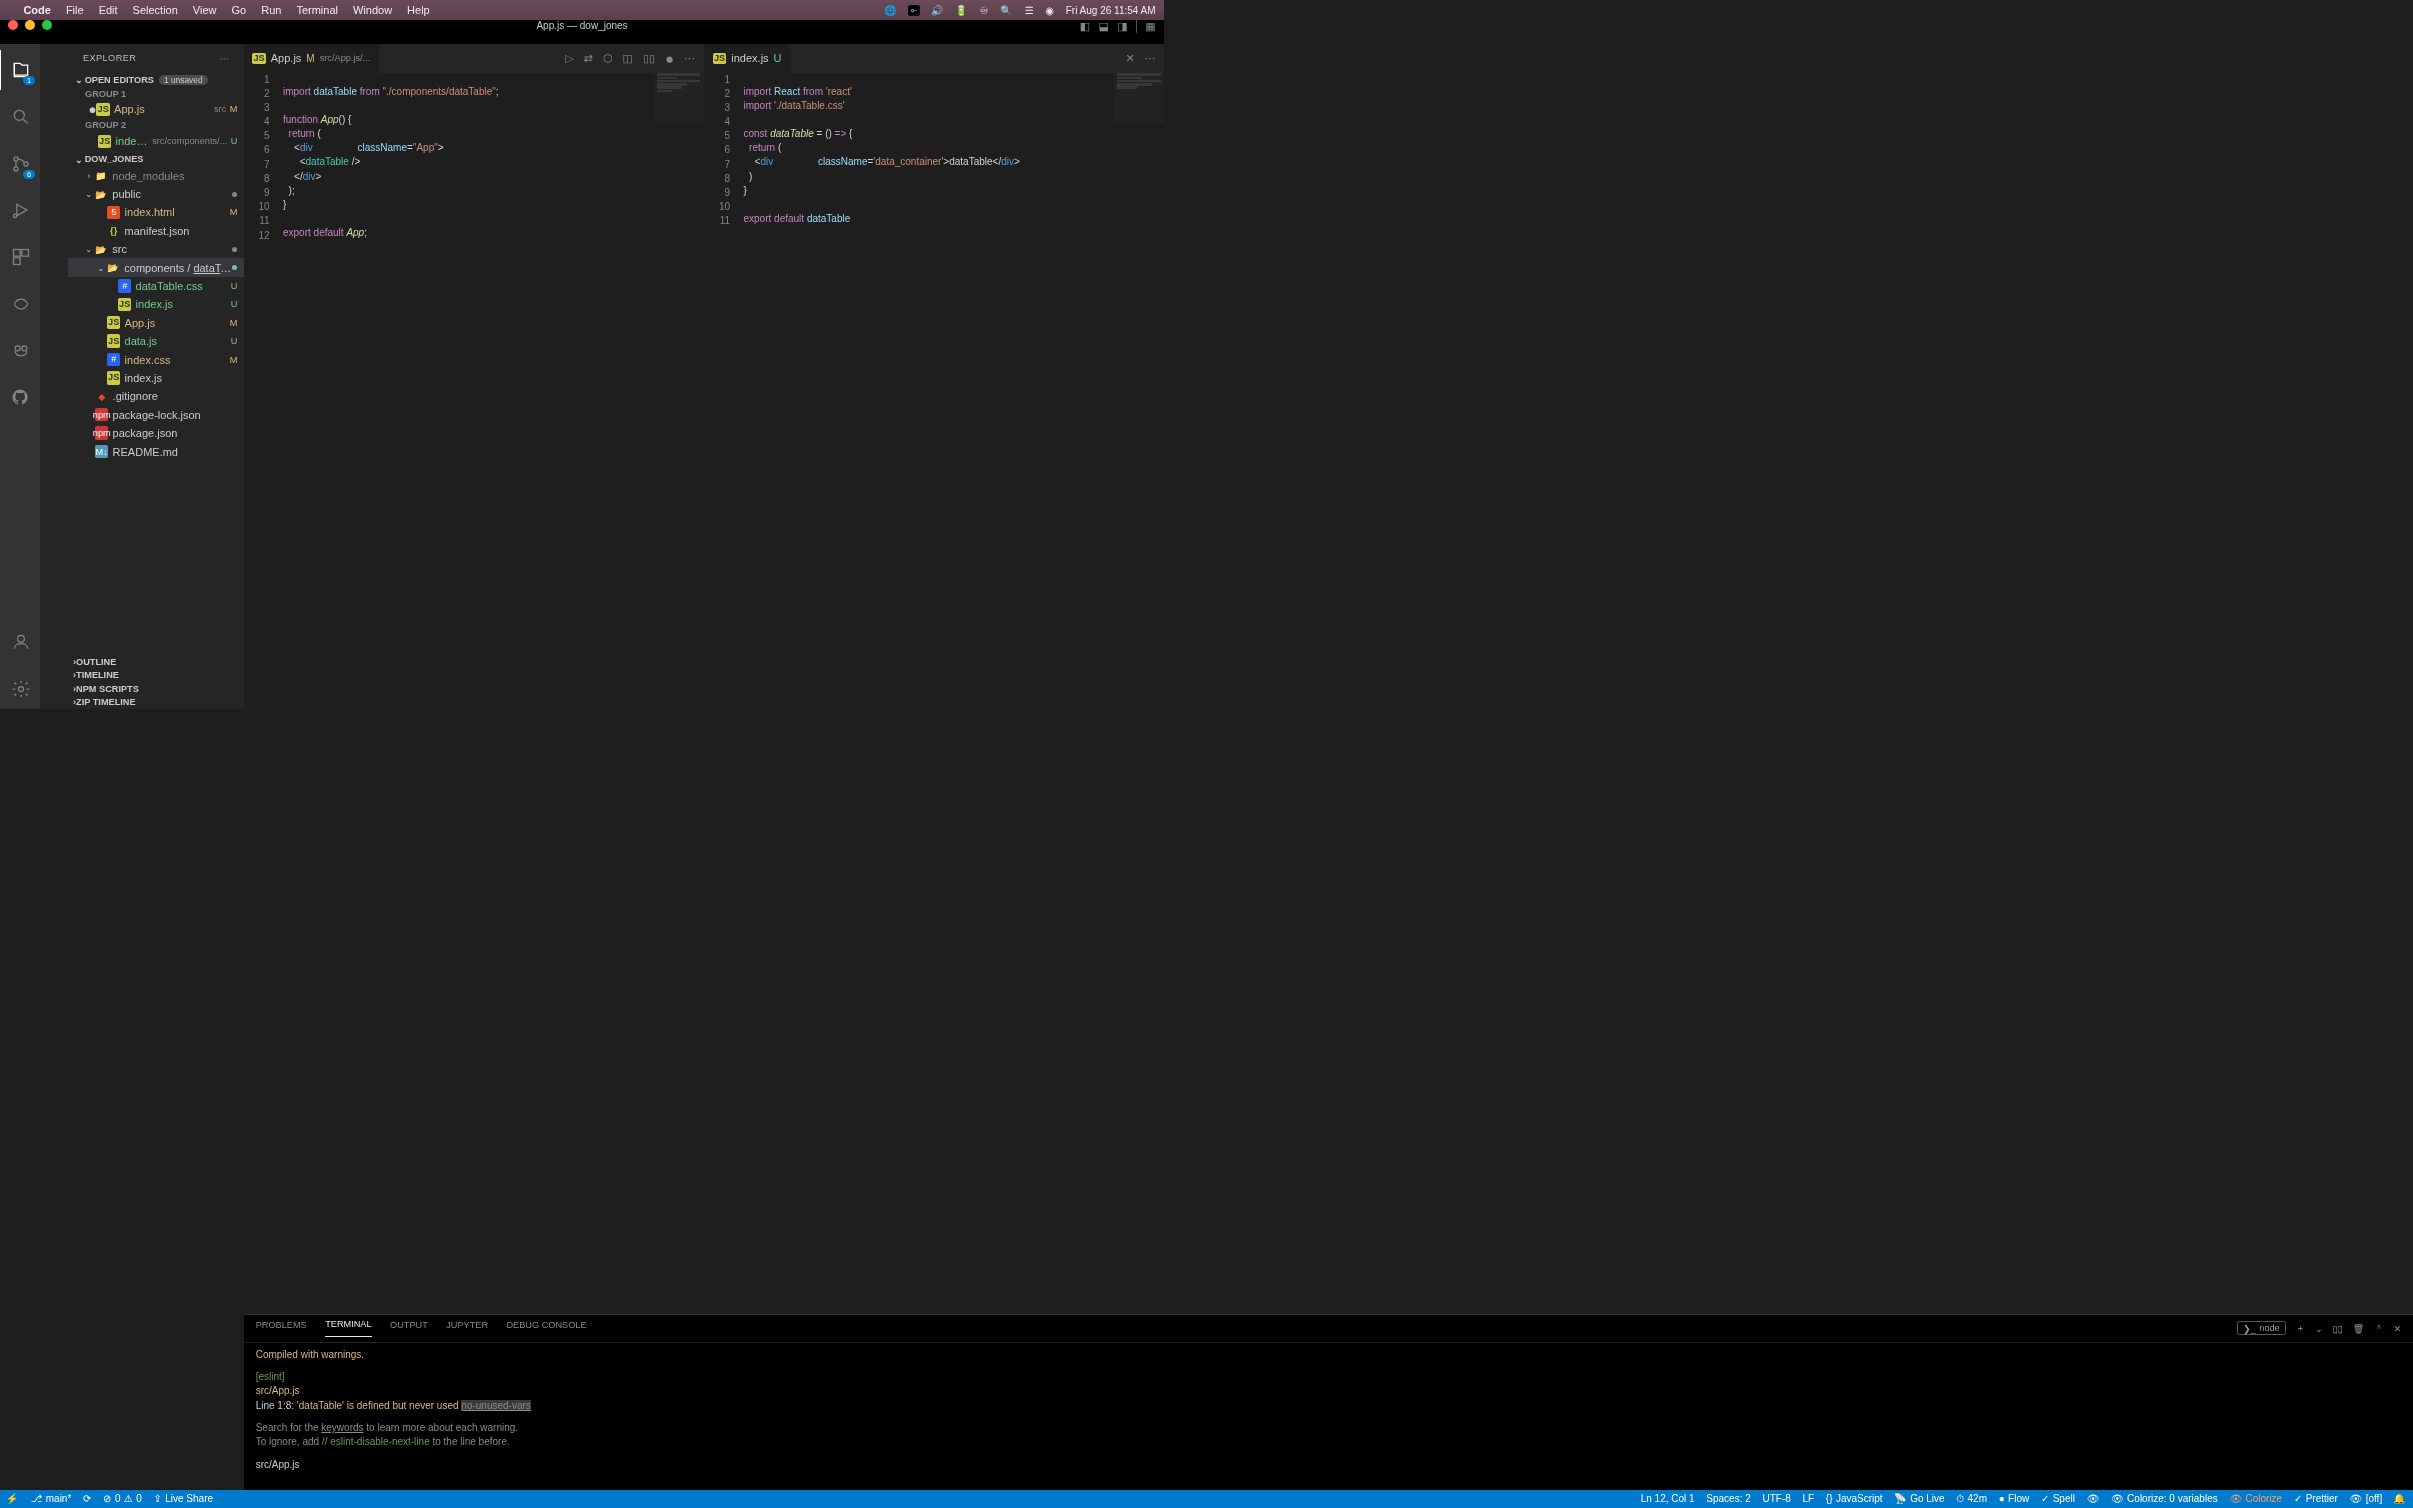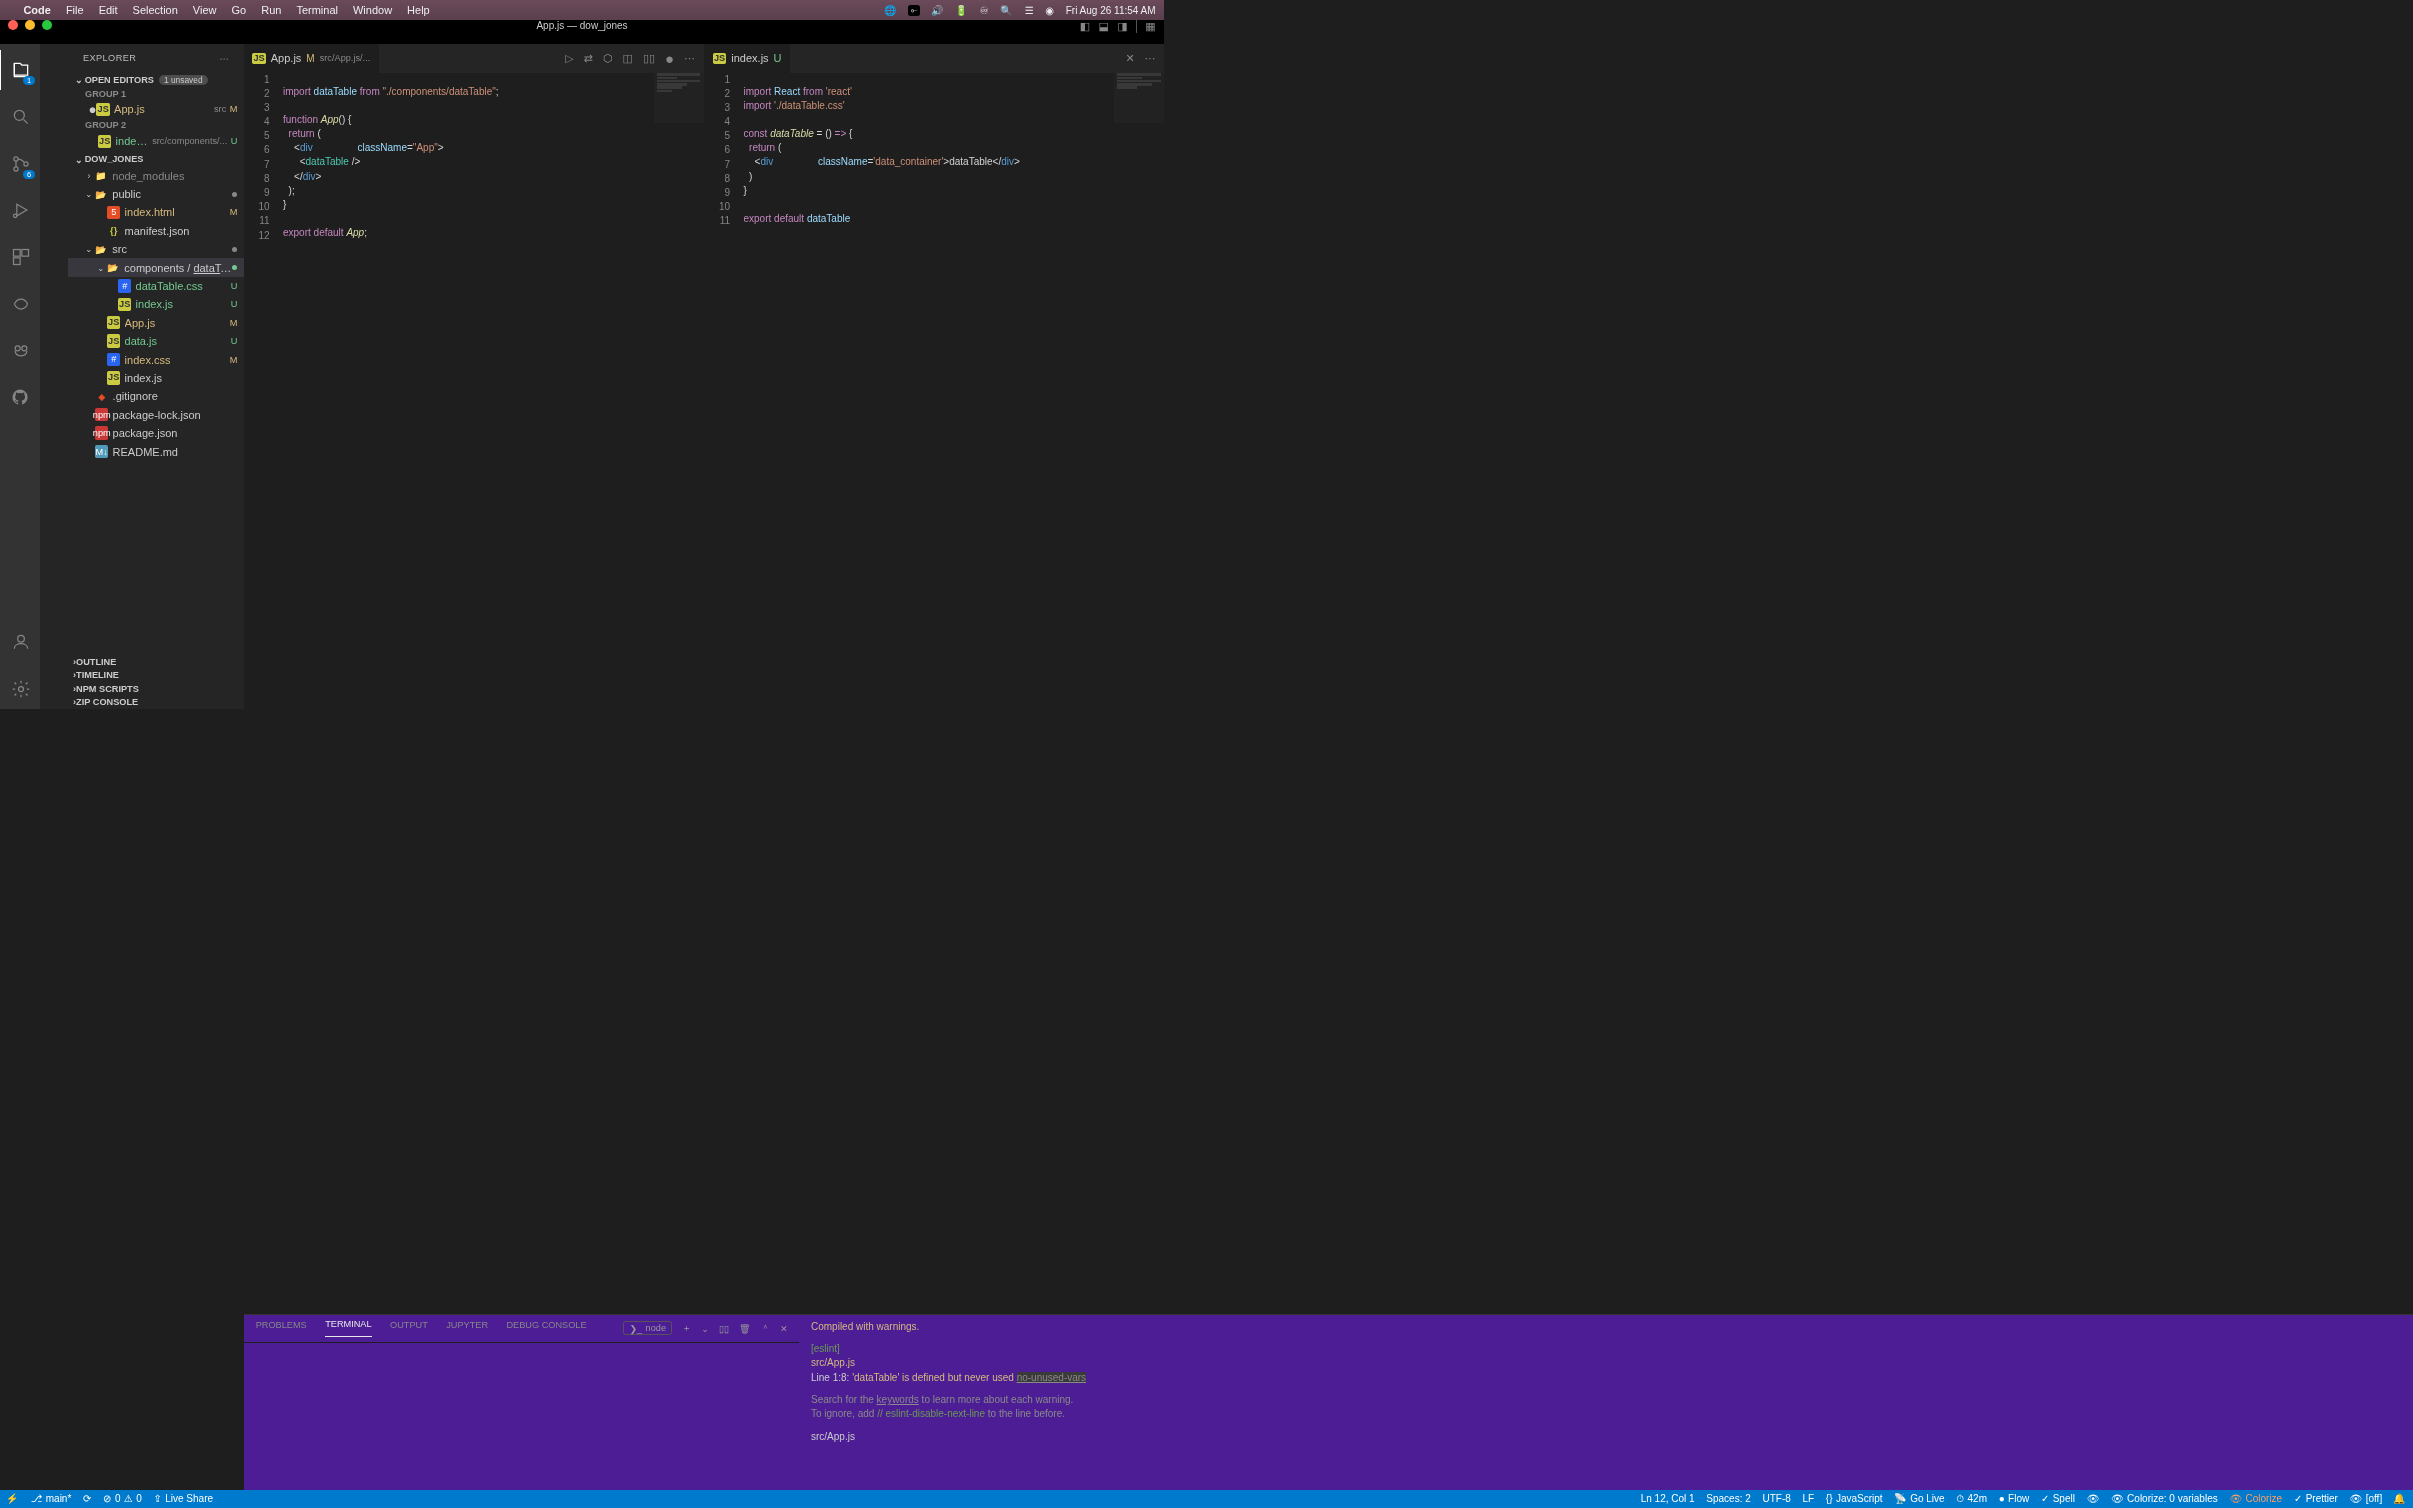--- a/index.html
+++ b/index.html
@@ -69,21 +69,21 @@
 .code { flex:1; display:flex; font-family:Menlo,Consolas,monospace; font-size:10px; line-height:14.2px; position:relative; background:#1e1e1e; overflow:hidden; }
 .gutter { width:39px; text-align:right; color:#858585; padding-right:13.4px; user-select:none; }
 .gutter div { height:14.2px; }
 .lines { flex:1; white-space:pre;margin-top:12px; }
 .lines div { height:14.2px; }
 .cl{height:14.2px;}
 .minimap { position:absolute; right:0; top:0; width:50px; height:50px; background:#252526; opacity:.6; }
 .minimap .mm{height:2.5px;margin:0.8px 3.4px;background:#4a4a4a;}
 .t-kw{color:#c586c0;} .t-fn{color:#dcdcaa;font-style:italic;} .t-var{color:#9cdcfe;} .t-str{color:#ce9178;} .t-tag{color:#569cd6;} .t-attr{color:#9cdcfe;padding-left:42px;} .t-pn{color:#d4d4d4;} .t-type{color:#4ec9b0;}
 
-.panel { position:absolute; left:244px; right:0; bottom:18.4px; height:176px; background:#4c1d95; border-top:0.8px solid #333; display:flex; }
+.panel { position:absolute; left:244px; right:0; bottom:18.4px; height:176px; background:#000000; border-top:0.8px solid #333; display:flex; flex-direction:column; }
 .panel-tabs { height:28px; display:flex; align-items:center; padding:0 11.7px; gap:18.4px; font-size:9.2px; color:#888; border-bottom:0.8px solid #1e1e1e; }
 .panel-tabs .pt { padding:0 0 6.7px 0; cursor:default; }
 .panel-tabs .pt.active { color:#e7e7e7; border-bottom:0.8px solid #e7e7e7; }
 .panel-tabs .grow{flex:1;}
 .panel-tabs .pa { display:flex; gap:10px; align-items:center; color:#999; }
 .panel-tabs .termsel{ border:0.8px solid #555; border-radius:2.5px; padding:0.8px 5px; font-size:9.2px; display:flex; align-items:center; gap:3.4px;}
 .panel-body { flex:1; padding:5px 11.7px; font-family:Menlo,Consolas,monospace; font-size:10px; line-height:14.2px; overflow:hidden; }
 .pb-y{color:#d7ba7d;} .pb-g{color:#8a8a8a;} .pb-c{color:#6a9955;} .pb-u{text-decoration:underline;color:#8a8a8a;}
 
 .statusbar { height:18.4px; background:#007acc; color:#fff; display:flex; align-items:center; font-size:10px; padding:0 6.7px; gap:11.7px; position:absolute; bottom:0; left:0; right:0; }
@@ -328,21 +328,21 @@
       <div class="sb-collapse">
           <span class="chev">›</span>
           <span>TIMELINE</span>
         </div>
       <div class="sb-collapse">
           <span class="chev">›</span>
           <span>NPM SCRIPTS</span>
         </div>
       <div class="sb-collapse">
           <span class="chev">›</span>
-          <span>ZIP CONSOLE</span>
+          <span>ZIP TIMELINE</span>
         </div>
     </div>
   </div>
 
   <div class="editors">
 
     <div class="pane">
       <div class="tabs">
         <div class="tab">
           <span class="ic ic-js">JS</span>

